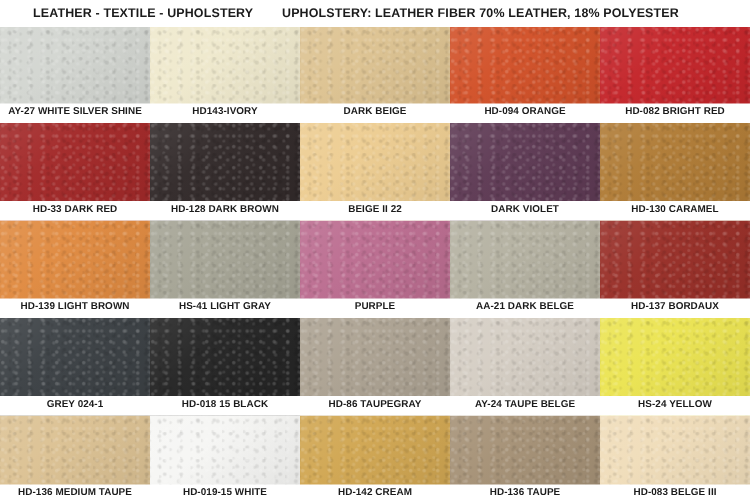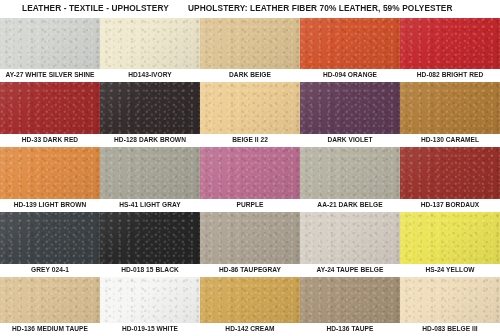--- a/index.html
+++ b/index.html
@@ -133,21 +133,21 @@
     line-height: 1;
   }
 </style>
 </head>
 <body>
 
 <div id="sheet">
 
   <div id="header">
     <div id="header-left" class="header-title">LEATHER - TEXTILE - UPHOLSTERY</div>
-    <div id="header-right" class="header-title">UPHOLSTERY: LEATHER FIBER 70% LEATHER, 59% POLYESTER</div>
+    <div id="header-right" class="header-title">UPHOLSTERY: LEATHER FIBER 70% LEATHER, 18% POLYESTER</div>
   </div>
 
   <div id="grid">
 
     <div class="row r0">
       <div class="cell">
         <div class="swatch" style="background-color: rgb(211, 214, 209);">
             <div class="sheen"></div>
             <div class="grain"></div>
           </div>

